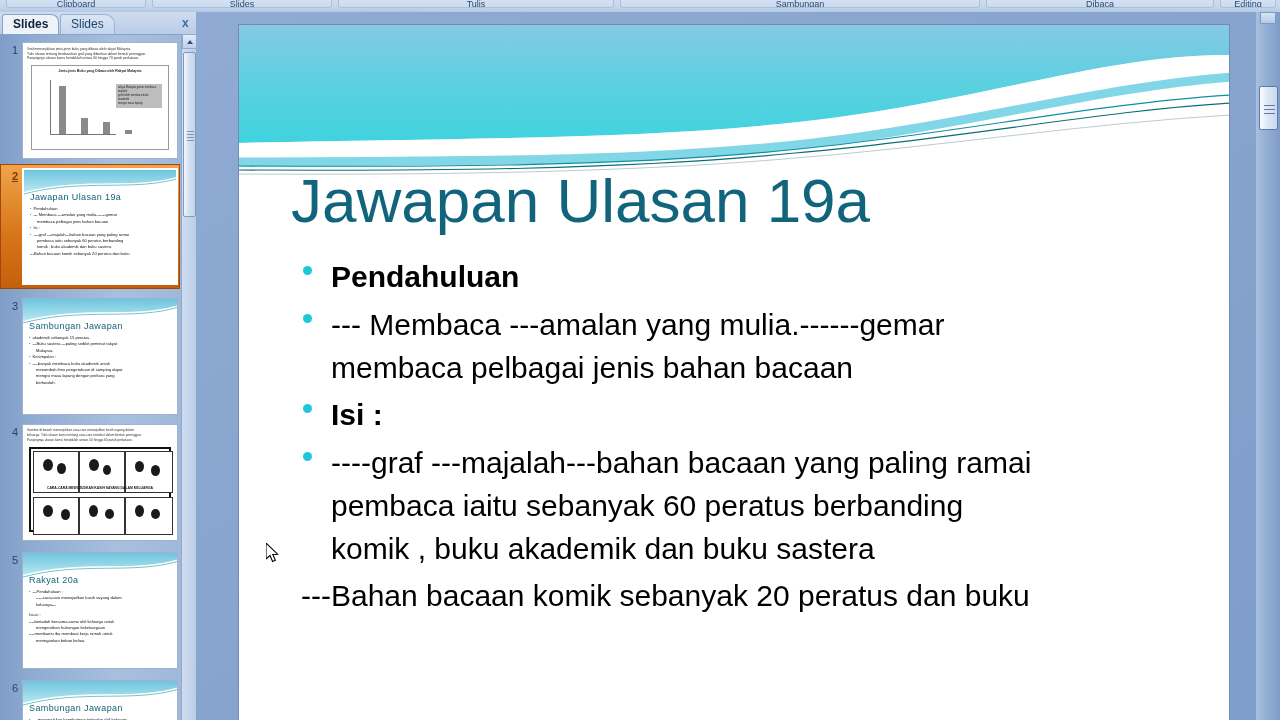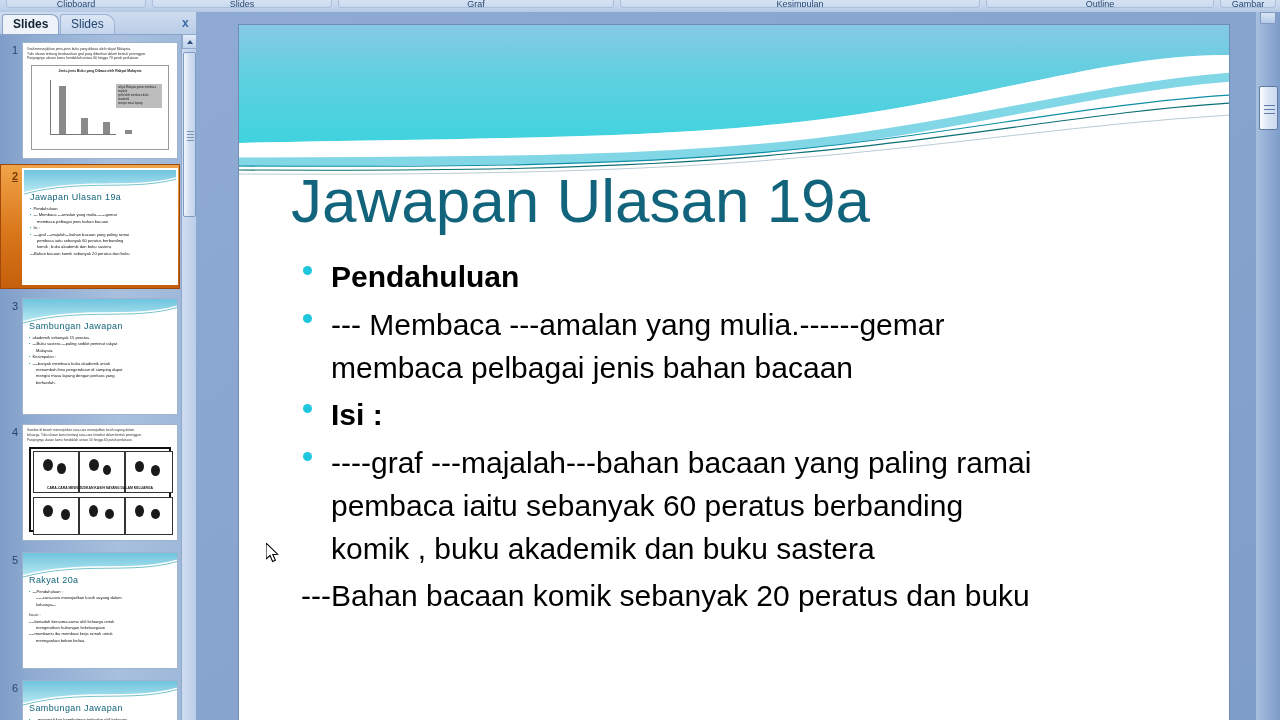--- a/index.html
+++ b/index.html
@@ -217,24 +217,24 @@
   .cursor { position: absolute; left: 266px; top: 543px; width: 16px; height: 22px; }
 </style>
 </head>
 <body>
 
 <div id="app">
 
   <div class="ribbon">
     <div class="ribbon-group" style="left:6px;width:140px;"><span>Clipboard</span></div>
     <div class="ribbon-group" style="left:152px;width:180px;"><span>Slides</span></div>
-    <div class="ribbon-group" style="left:338px;width:276px;"><span>Graf</span></div>
-    <div class="ribbon-group" style="left:620px;width:360px;"><span>Kesimpulan</span></div>
-    <div class="ribbon-group" style="left:986px;width:228px;"><span>Outline</span></div>
-    <div class="ribbon-group" style="left:1220px;width:56px;"><span>Gambar</span></div>
+    <div class="ribbon-group" style="left:338px;width:276px;"><span>Tulis</span></div>
+    <div class="ribbon-group" style="left:620px;width:360px;"><span>Sambungan</span></div>
+    <div class="ribbon-group" style="left:986px;width:228px;"><span>Dibaca</span></div>
+    <div class="ribbon-group" style="left:1220px;width:56px;"><span>Editing</span></div>
   </div>
 
   <div class="left-panel">
 
     <div class="tabstrip">
       <div class="tab active">Slides</div>
       <div class="tab inactive">Slides</div>
       <div class="tab-close">x</div>
     </div>
 

